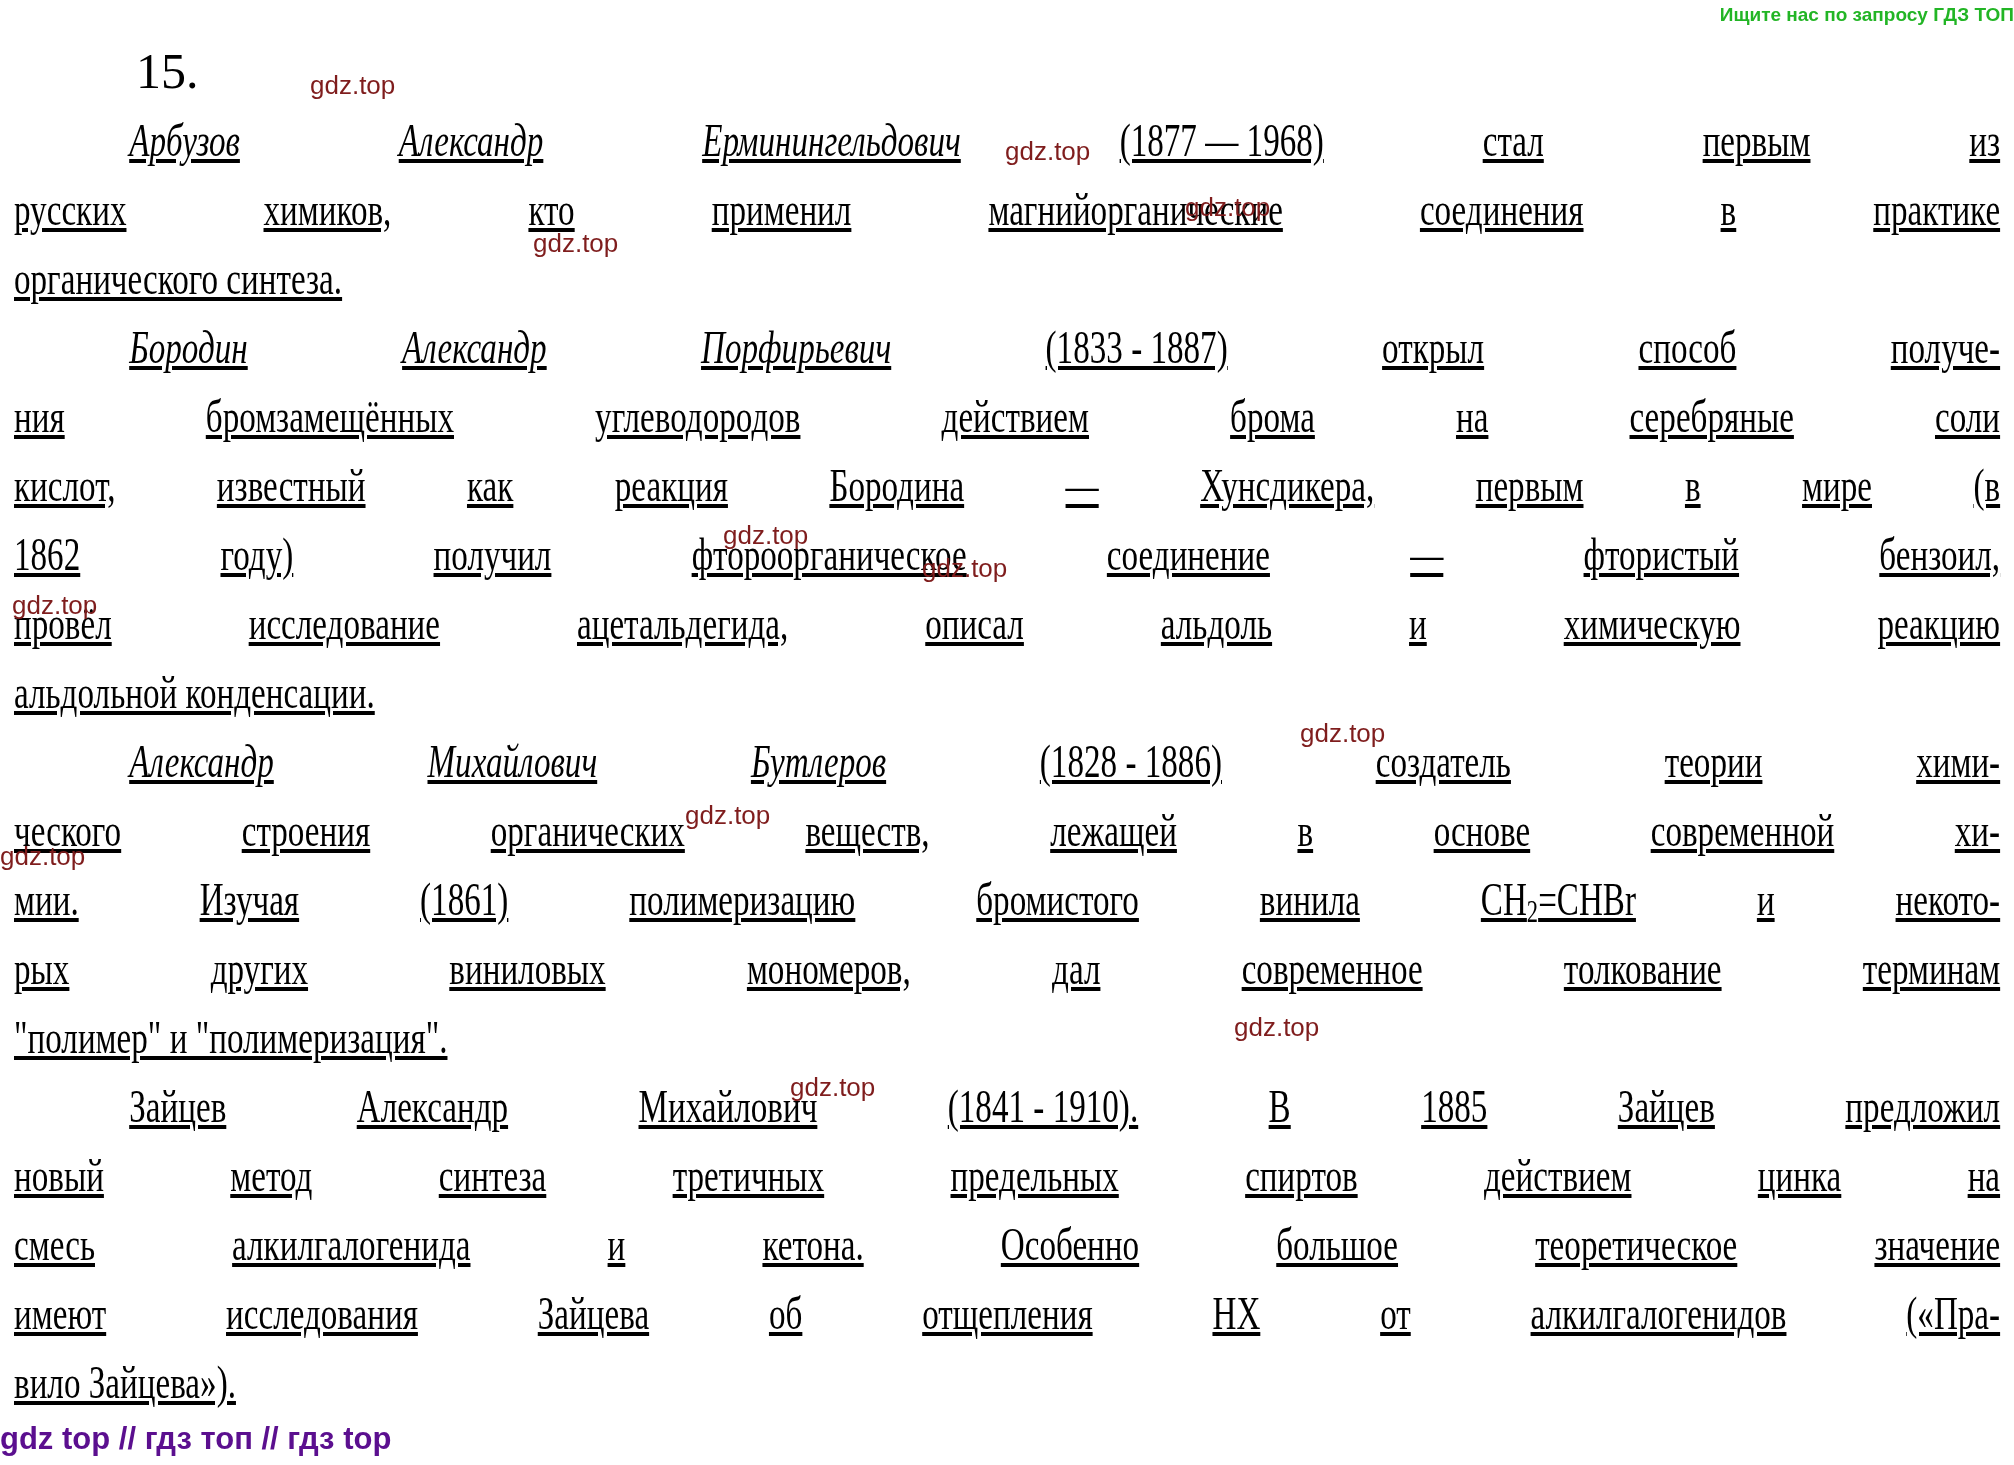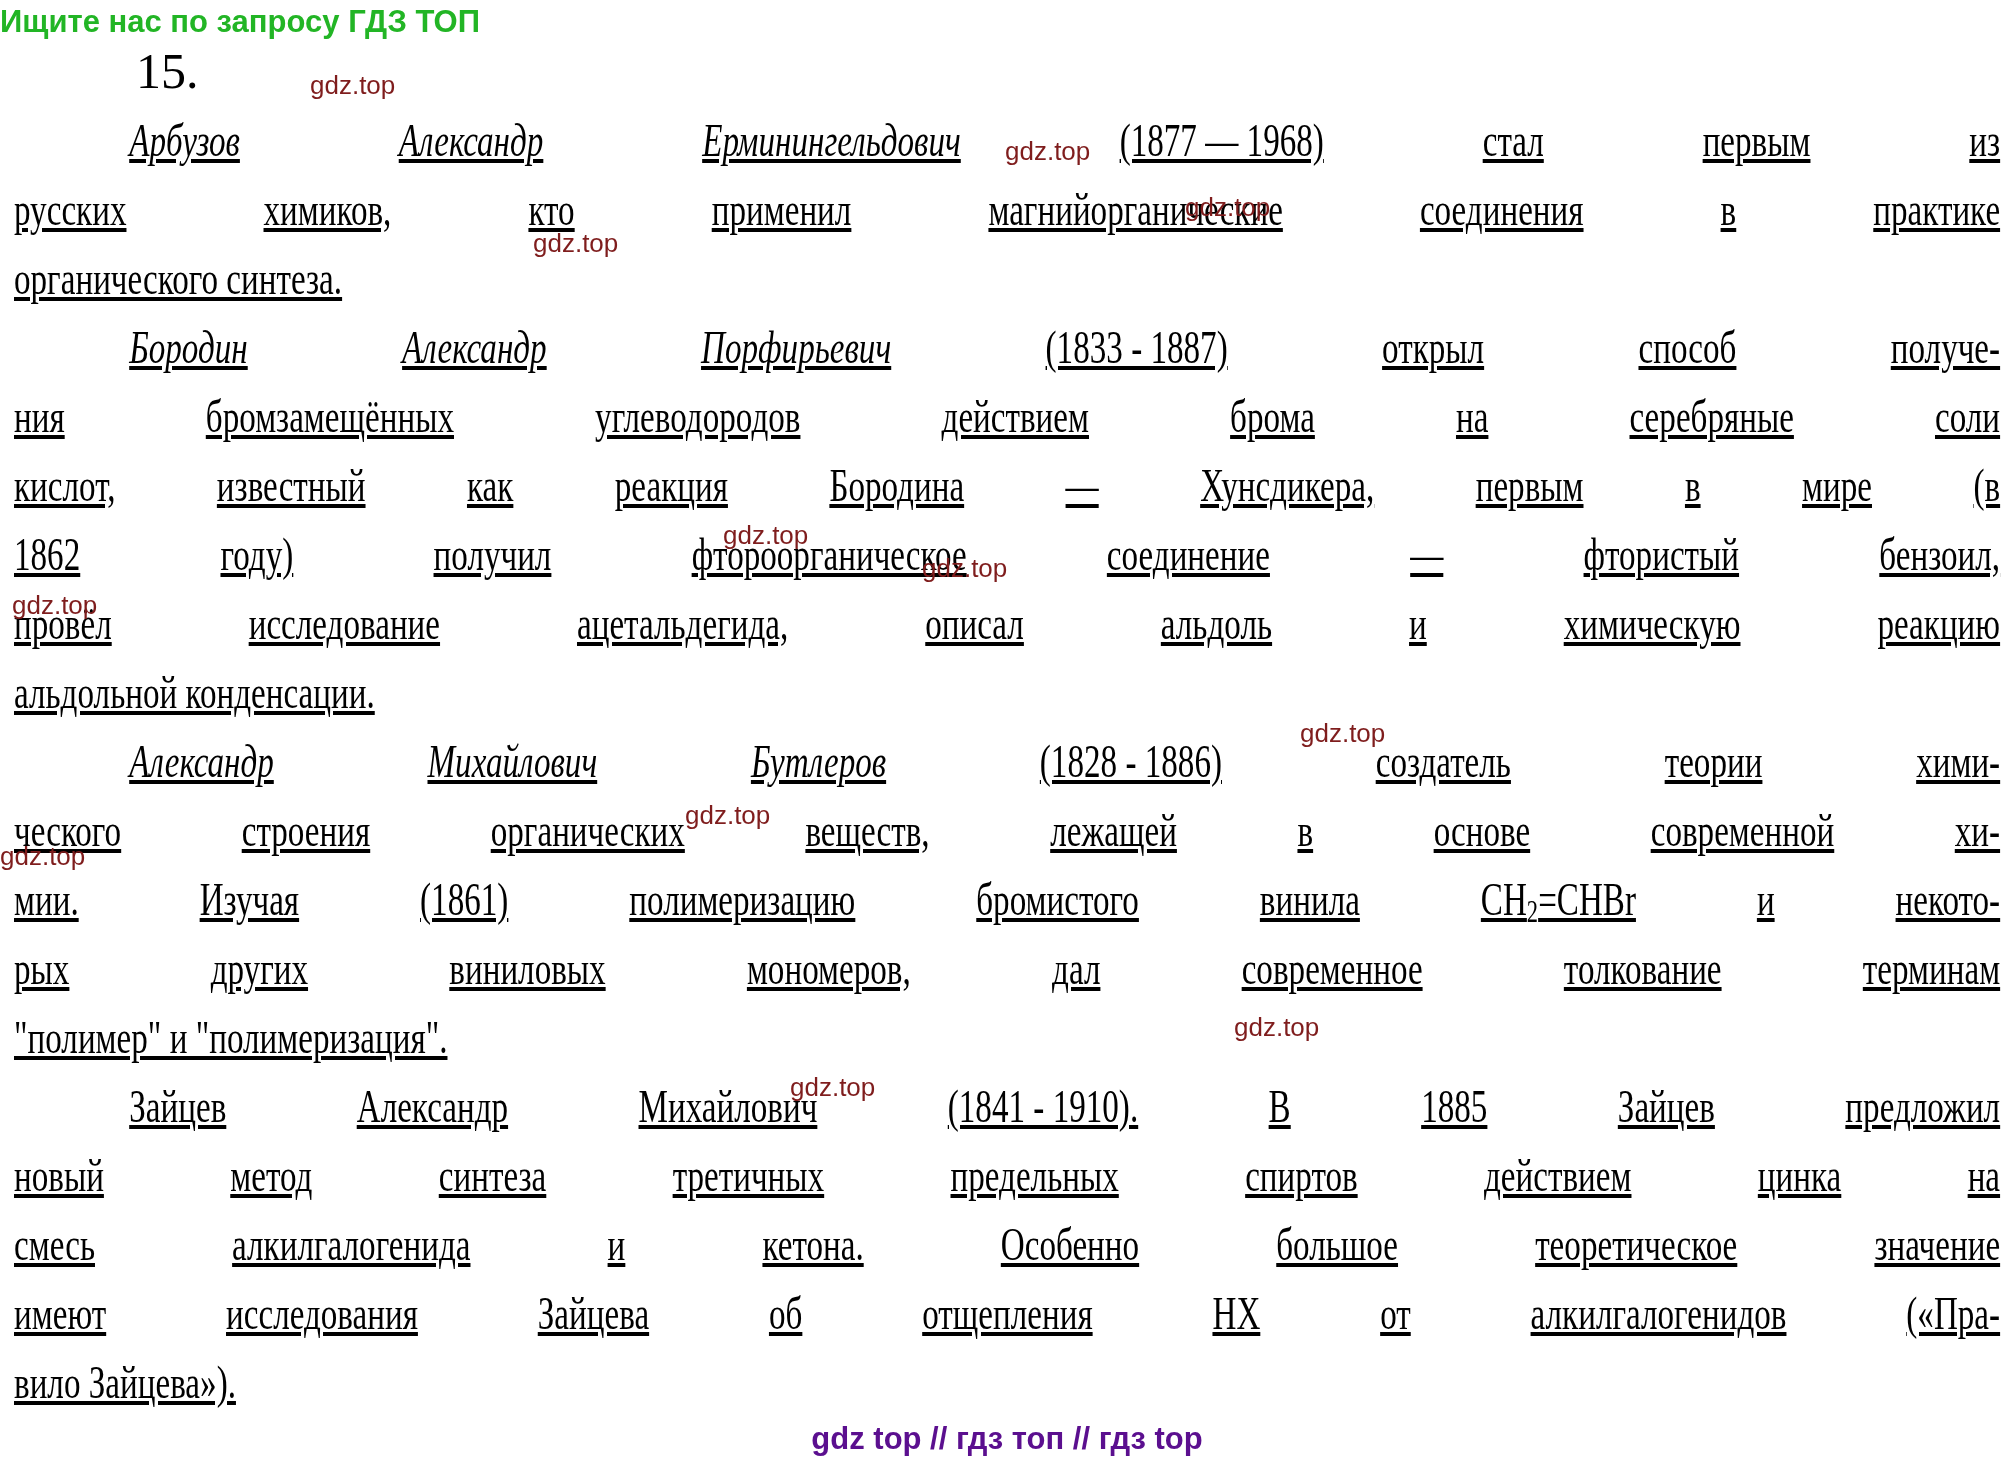--- a/index.html
+++ b/index.html
@@ -15,24 +15,24 @@
     font-family: "Liberation Serif", "DejaVu Serif", serif;
     color: #000000;
   }
 
   
   .promo-banner {
     position: absolute;
     top: 4px;
     left: 0;
     width: 100%;
-    text-align: left;
+    text-align: right;
     font-family: "Liberation Sans", "DejaVu Sans", sans-serif;
     font-weight: bold;
-    font-size: 31px;
+    font-size: 19px;
     letter-spacing: 0px;
     color: #22b525;
     white-space: nowrap;
   }
 
   
   .page {
     position: absolute;
     top: 46px;
     left: 14px;
@@ -92,21 +92,21 @@
     white-space: nowrap;
     pointer-events: none;
   }
 
   
   .footer {
     position: absolute;
     bottom: 8px;
     left: 0;
     width: 100%;
-    text-align: center;
+    text-align: left;
     font-family: "Liberation Sans", "DejaVu Sans", sans-serif;
     font-weight: bold;
     font-size: 31px;
     color: #5b0f8f;
     white-space: nowrap;
   }
 </style>
 </head>
 <body>
 

